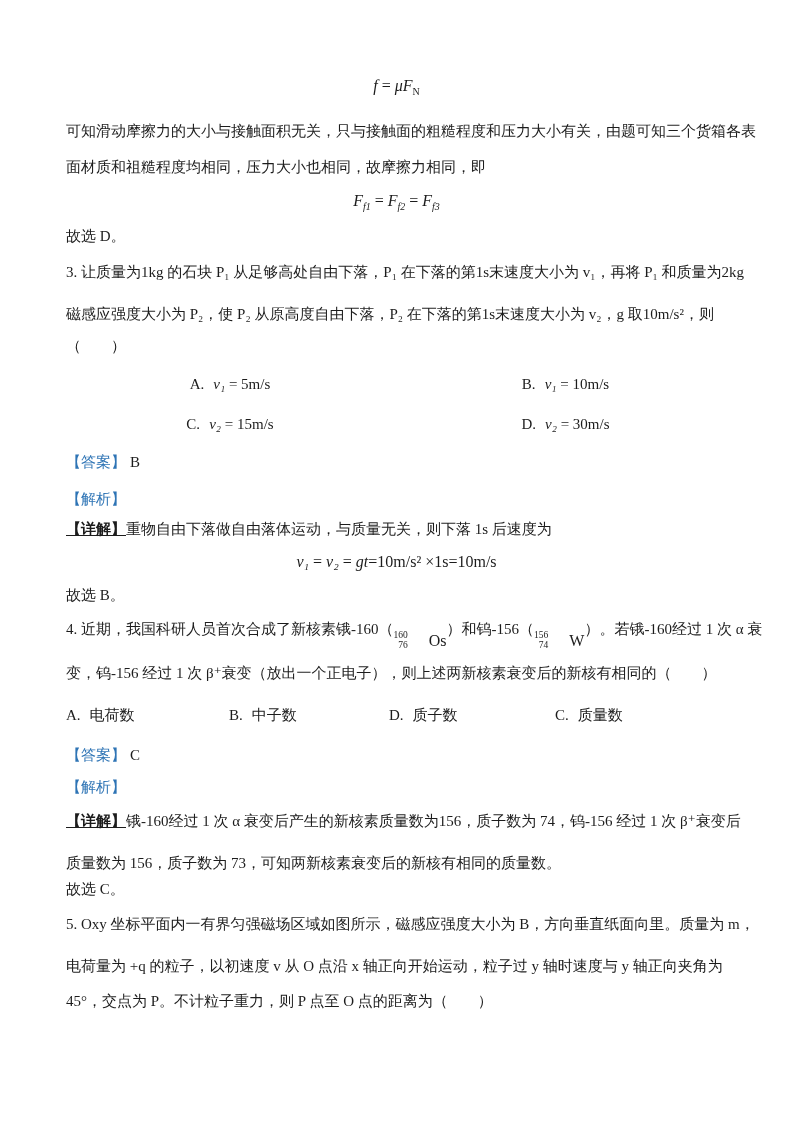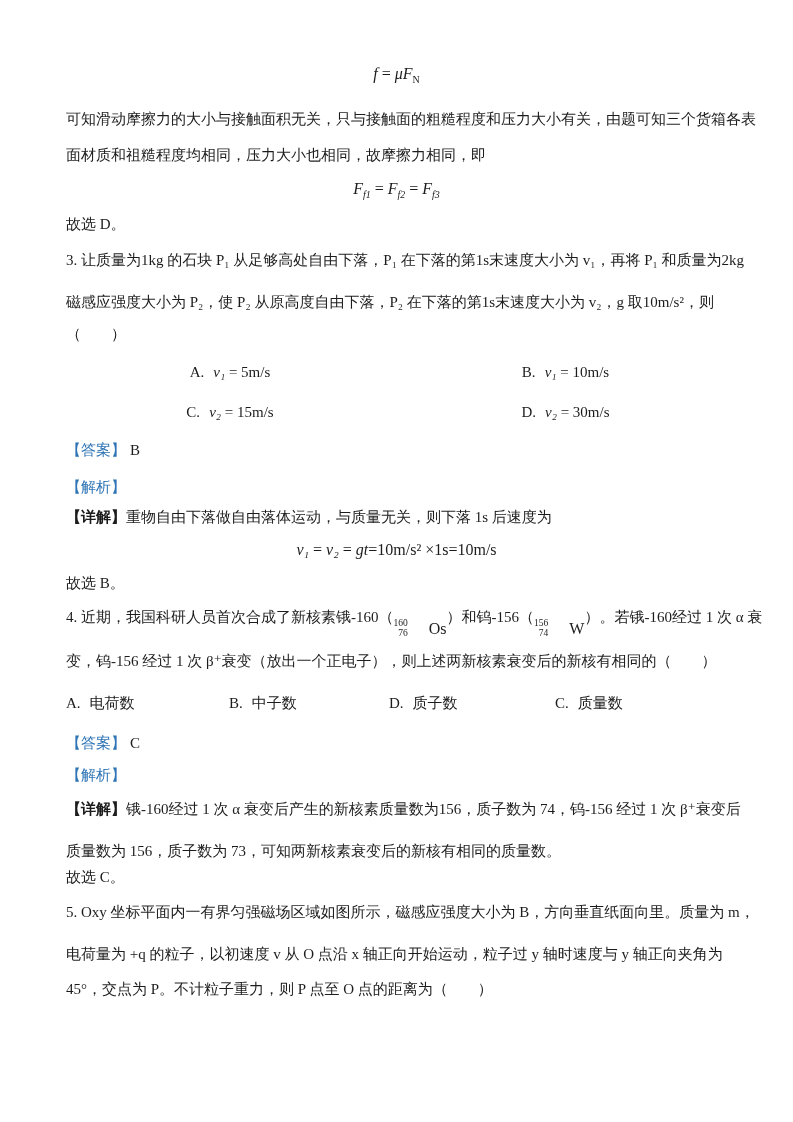--- a/index.html
+++ b/index.html
@@ -1,39 +1,39 @@
 <!DOCTYPE html>
 <html><head>
 <meta charset="utf-8">
 <style>
   html,body { margin:0; padding:0; background:#ffffff; }
   .page {
     position: relative;
     width: 793px;
     height: 1080px;
-    margin: 0 auto;
+    margin: 12px auto;
     background: #ffffff;
     color: #1c1c1c;
     font-family: "Liberation Serif", "DejaVu Serif", serif;
     font-size: 15px;
     overflow: hidden;
   }
   .abs {
     position: absolute;
     left: 66px;
     right: 56px;
     line-height: 23px;
     white-space: nowrap;
   }
   .center { left: 0; right: 0; text-align: center; }
   .it { font-style: italic; }
   .formula { font-size: 16px; }
   sub { font-size: 10px; line-height: 0; }
   .tag-blue { color: #2E74B5; font-weight: normal; }
-  .tag-bold { font-weight: bold; }
+  .tag-bold { font-weight: bold; text-decoration: underline; }
   .ans-letter { margin-left: 4px; }
   .opts2 { display: grid; grid-template-columns: 328px 1fr; text-align: center; }
   .opts4 { display: grid; grid-template-columns: 163px 160px 166px 1fr; }
   .opt-label { margin-right: 9px; }
   .nuclide { display: inline-flex; align-items: center; vertical-align: -4px; gap: 20px; }
   .nstack {
     display: inline-flex; flex-direction: column; align-items: flex-end;
     font-size: 9.5px; line-height: 10px; margin-right: 1px; font-style: normal;
   }
   .nsym { font-size: 16px; }

